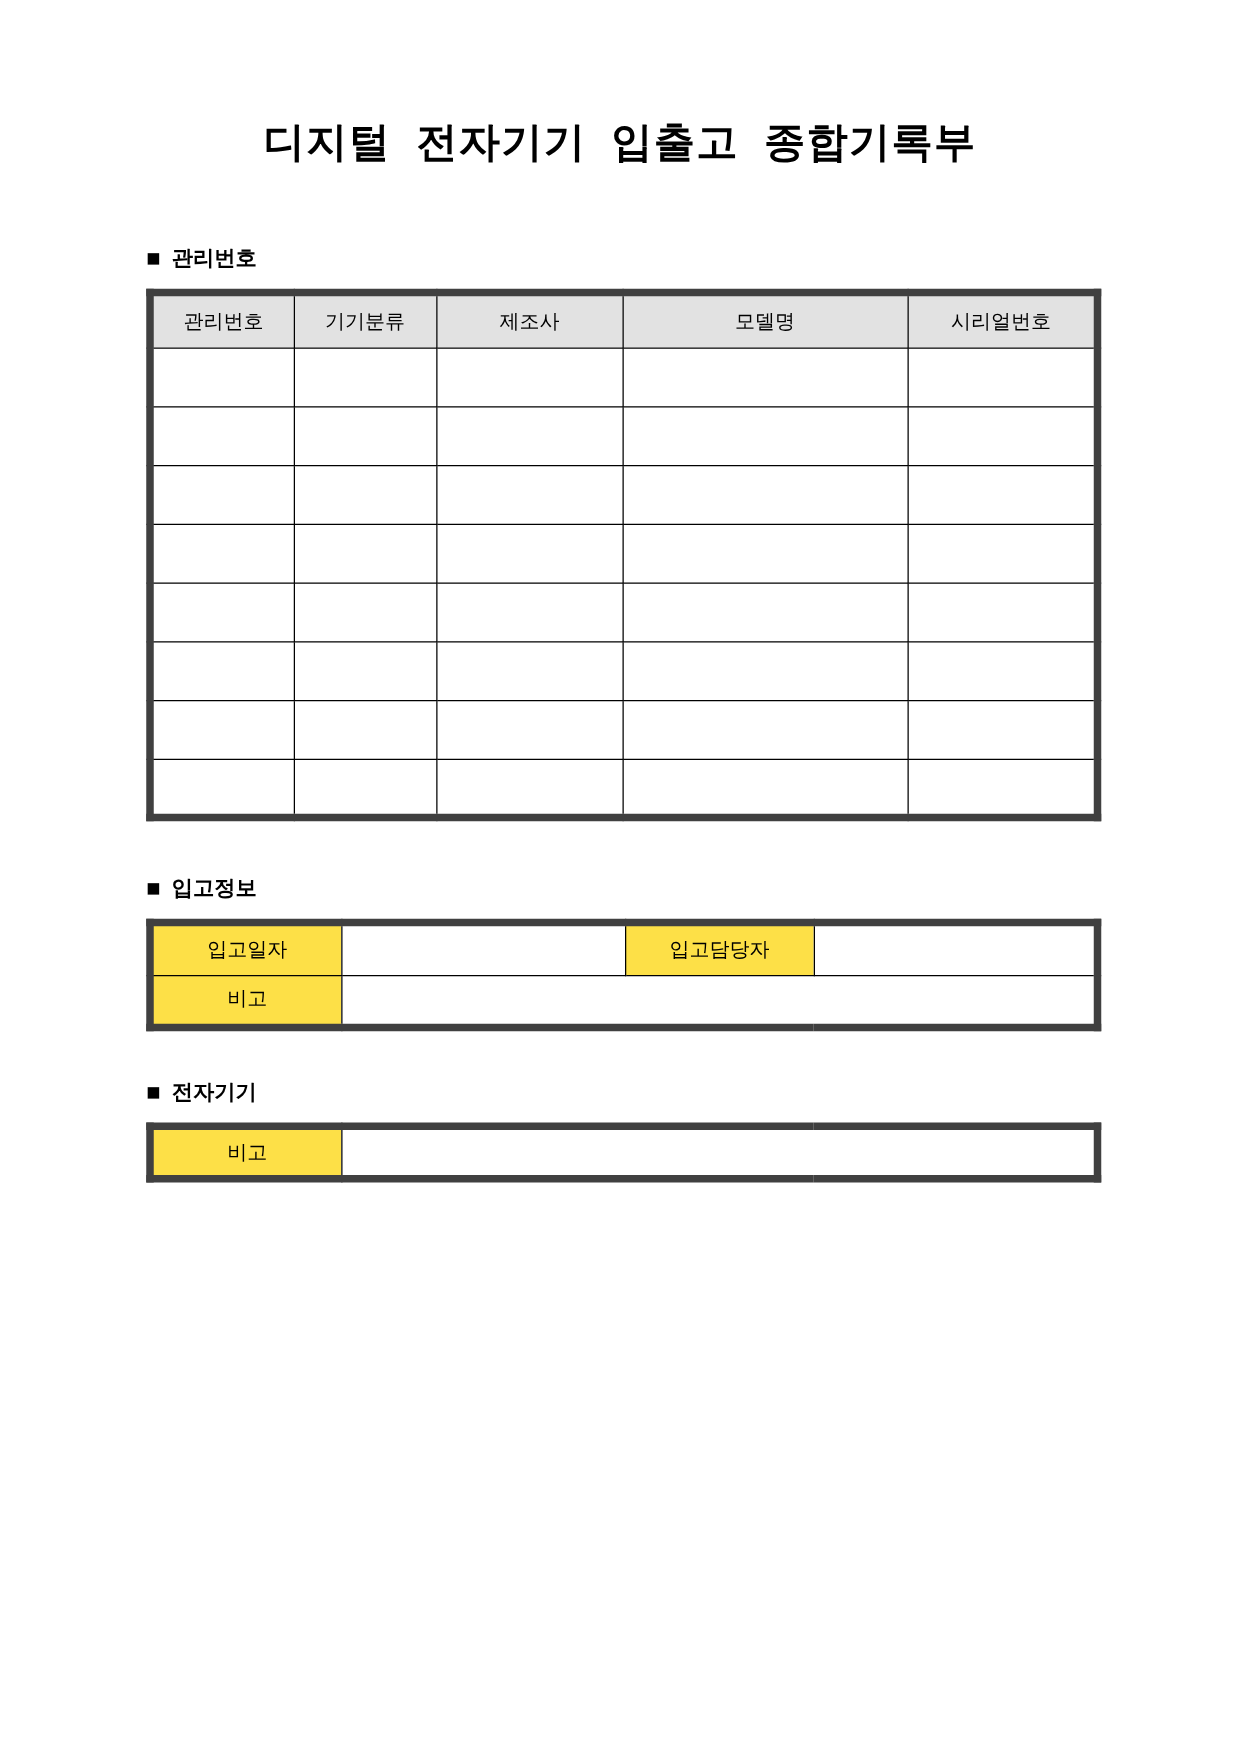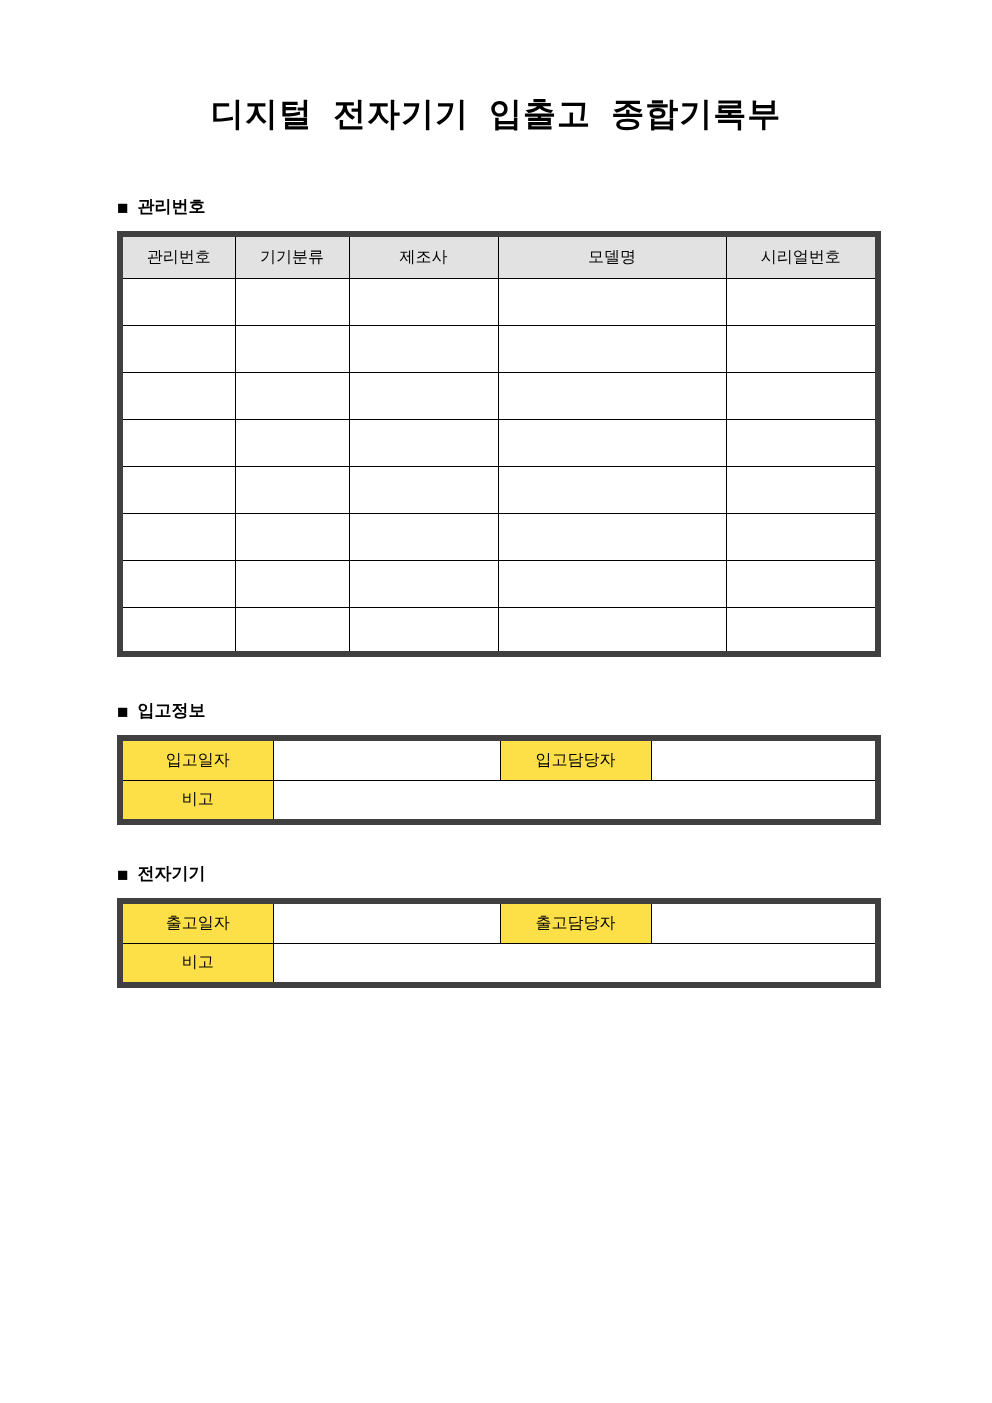--- a/index.html
+++ b/index.html
@@ -190,26 +190,20 @@
     </div>
     <table class="grid info-table">
       <colgroup>
         <col style="width:153px">
           <col style="width:227px">
           <col style="width:151px">
           <col style="width:227px">
       </colgroup>
       <tbody>
         <tr>
-          <td class="label">출고일자</td>
-          <td class="value"></td>
-          <td class="label">출고담당자</td>
-          <td class="value"></td>
-        </tr>
-        <tr>
           <td class="label">비고</td>
           <td class="value" colspan="3"></td>
         </tr>
       </tbody>
     </table>
   </section>
 
 </div>
 
 </body></html>

